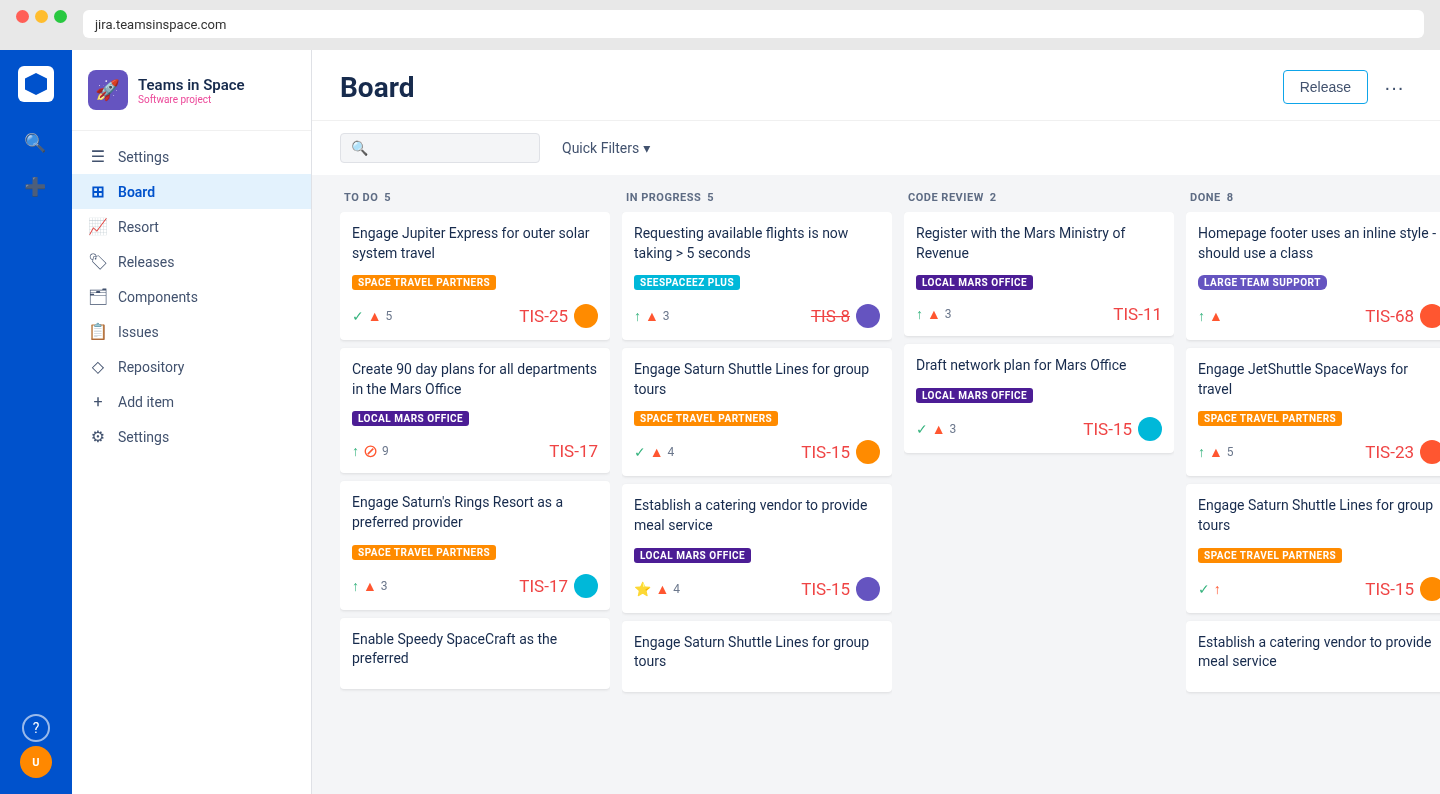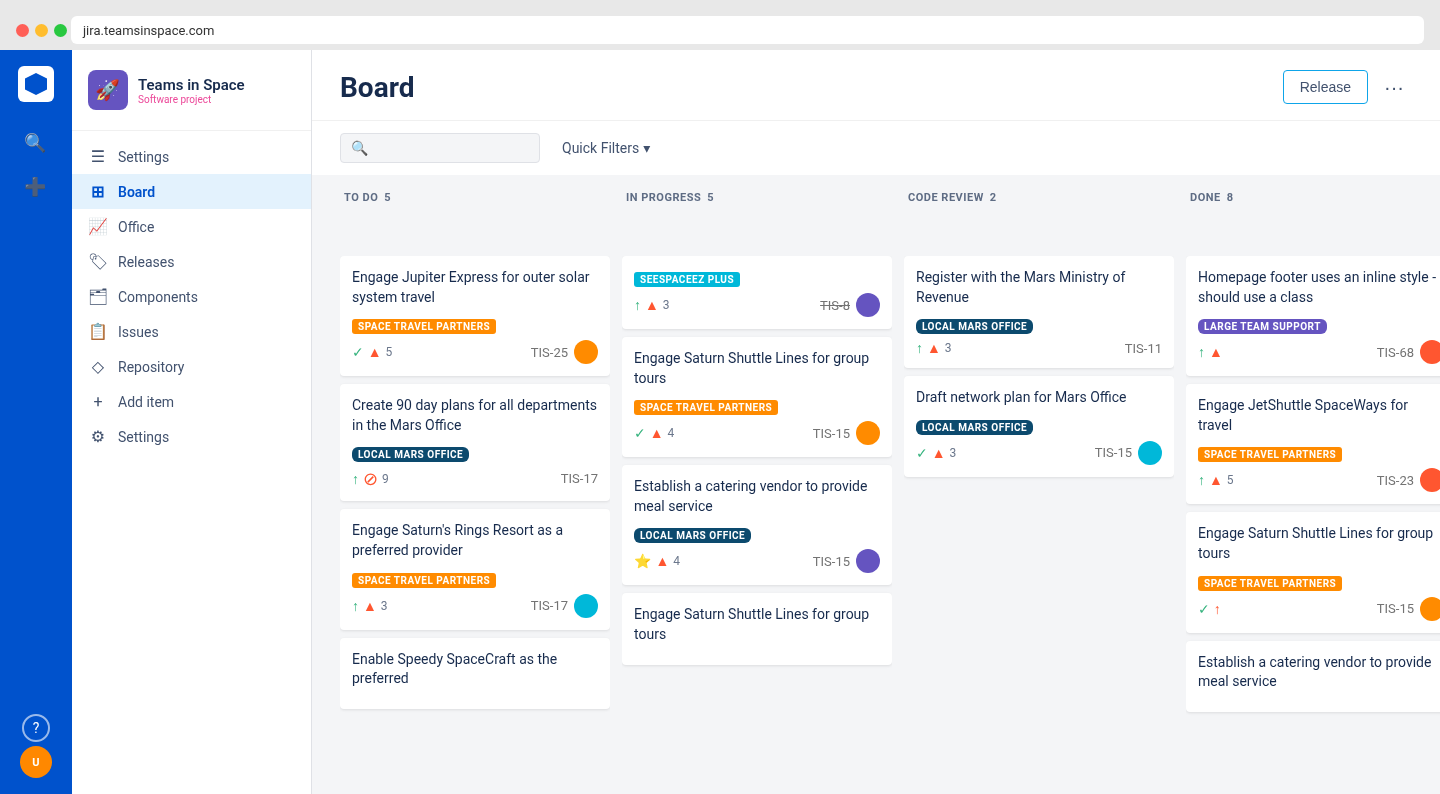--- a/index.html
+++ b/index.html
@@ -3,22 +3,21 @@
   <meta charset="utf-8">
   <style>
     * { box-sizing: border-box; margin: 0; padding: 0; }
     body { font-family: -apple-system, BlinkMacSystemFont, 'Segoe UI', Roboto, sans-serif; background: #f4f5f7; overflow: hidden; }
 
     
     .browser-chrome {
       background: #e8e8e8;
       padding: 10px 16px 0;
       display: flex;
-      align-items: center;
-      gap: 4px;
+      gap: 16px;
       height: 50px;
     }
     .traffic-lights { display: flex; gap: 6px; }
     .traffic-light { width: 13px; height: 13px; border-radius: 50%; }
     .tl-red { background: #ff5f57; }
     .tl-yellow { background: #ffbd2e; }
     .tl-green { background: #28c840; }
     .address-bar {
       flex: 1;
       background: white;
@@ -194,21 +193,20 @@
       background: #f4f5f7;
     }
 
     .board-column {
       width: 270px;
       flex-shrink: 0;
       display: flex;
       flex-direction: column;
       background: #f4f5f7;
       margin-right: 12px;
-      gap: 44px;
     }
     .column-header {
       display: flex;
       align-items: center;
       gap: 6px;
       padding: 8px 4px;
       font-size: 11px;
       font-weight: 700;
       color: #5e6c84;
       letter-spacing: 0.5px;
@@ -236,41 +234,41 @@
       cursor: pointer;
     }
     .card-title { font-size: 14px; color: #172b4d; line-height: 1.4; margin-bottom: 8px; }
     .card-label {
       display: inline-block;
       padding: 2px 6px;
       border-radius: 3px;
       font-size: 10px;
       font-weight: 700;
       letter-spacing: 0.5px;
-      margin-bottom: 0;
+      margin-bottom: 8px;
       text-transform: uppercase;
     }
     .label-space-travel { background: #ff8b00; color: white; }
-    .label-local-mars { background: #0c4a6e; color: white; border-radius: 6px; }
+    .label-local-mars { background: #4c1d95; color: white; }
     .label-seespaceez { background: #00b8d9; color: white; }
     .label-large-team { background: #6554c0; color: white; border-radius: 6px; }
 
     .card-footer {
       display: flex;
       align-items: center;
       justify-content: space-between;
       margin-top: 6px;
     }
     .card-icons { display: flex; align-items: center; gap: 4px; }
     .icon-check { color: #36b37e; font-size: 14px; }
     .icon-priority { color: #ff5630; font-size: 14px; }
     .icon-story { color: #36b37e; font-size: 14px; }
     .card-count { font-size: 12px; color: #6b778c; }
     .card-right { display: flex; align-items: center; gap: 6px; }
-    .card-id { font-size: 13px; color: #737373; }
+    .card-id { font-size: 17px; color: #ef4444; }
     .card-id.strikethrough { text-decoration: line-through; }
     .card-avatar {
       width: 24px; height: 24px;
       border-radius: 50%;
       background: #ff8800;
       display: flex; align-items: center; justify-content: center;
       font-size: 10px; color: white; font-weight: bold;
     }
     .av-purple { background: #6554c0; }
     .av-teal { background: #00b8d9; }
@@ -321,21 +319,21 @@
       <div class="sidebar-item">
         <span class="si-icon">☰</span>
         <span>Settings</span>
       </div>
       <div class="sidebar-item active">
         <span class="si-icon">⊞</span>
         <span>Board</span>
       </div>
       <div class="sidebar-item">
         <span class="si-icon">📈</span>
-        <span>Office</span>
+        <span>Resort</span>
       </div>
       <div class="sidebar-item">
         <span class="si-icon">🏷</span>
         <span>Releases</span>
       </div>
       <div class="sidebar-item">
         <span class="si-icon">🗂</span>
         <span>Components</span>
       </div>
       <div class="sidebar-item">
@@ -440,20 +438,21 @@
       </div>
 
       <div class="board-column">
         <div class="column-header">
           <span>IN PROGRESS</span>
           <span class="column-count">5</span>
         </div>
         <div class="cards-list">
 
           <div class="card">
+            <div class="card-title">Requesting available flights is now taking &gt; 5 seconds</div>
             <div class="card-label label-seespaceez">SEESPACEEZ PLUS</div>
             <div class="card-footer">
               <div class="card-icons">
                 <span class="icon-story">↑</span>
                 <span class="icon-priority">▲</span>
                 <span class="card-count">3</span>
               </div>
               <div class="card-right">
                 <span class="card-id strikethrough">TIS-8</span>
                 <div class="card-avatar av-purple"></div>

